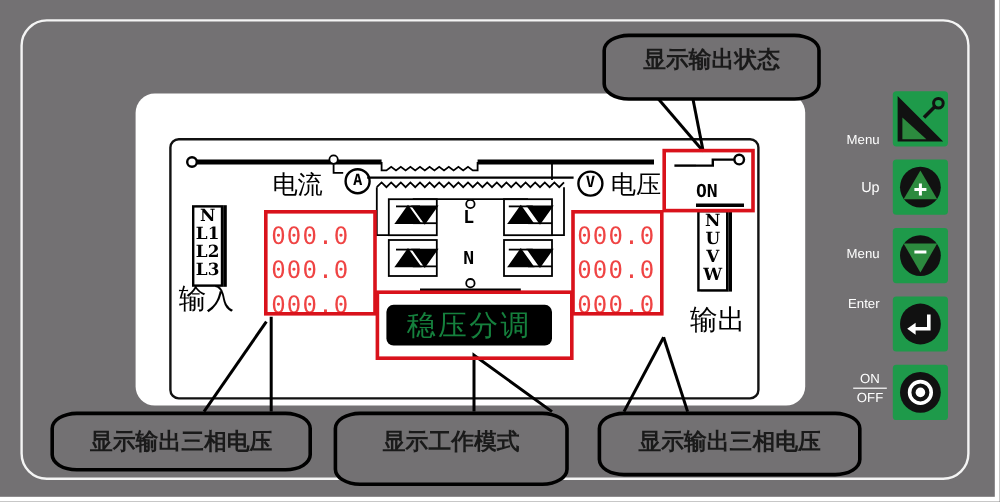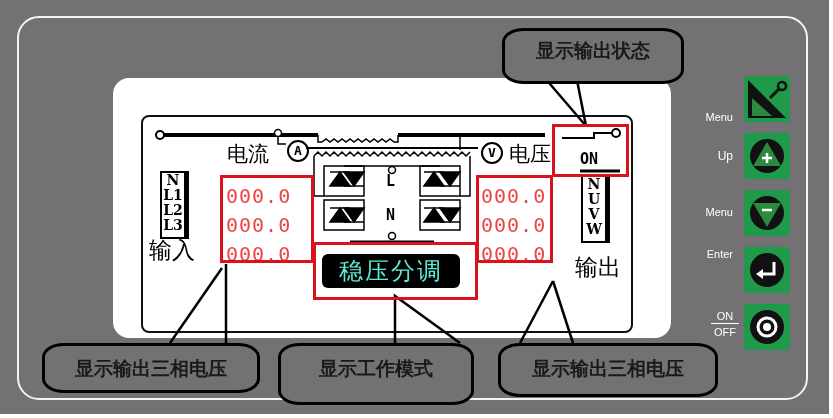--- a/index.html
+++ b/index.html
@@ -8,21 +8,21 @@
   .panel { position:absolute; left:17px; top:16px; width:791px; height:384px; border:2px solid #f4f4f4; border-radius:22px; box-sizing:border-box; }
   .screen { position:absolute; left:113px; top:78px; width:558px; height:260px; background:#fff; border-radius:16px; }
   .lcd { position:absolute; left:141px; top:115px; width:492px; height:218px; border:2px solid #111; border-radius:8px; box-sizing:border-box; background:#fff; }
   .abs { position:absolute; }
   .mono { font-family:"DejaVu Sans Mono", monospace; }
   .redbox { position:absolute; border:3px solid #d9121b; box-sizing:border-box; }
   .num { position:absolute; font-family:"DejaVu Sans Mono", monospace; font-size:20px; line-height:28px; color:#ef4444; letter-spacing:1px; }
   .cn { font-family:"DejaVu Serif", serif; color:#000; }
   .phase { position:absolute; border:2px solid #000; box-shadow:3px 0 0 #000; font-family:"DejaVu Serif", serif; font-weight:bold; font-size:14px; line-height:14px; text-align:center; background:#fff; }
   .phase div { height:15px; }
-  .mode { position:absolute; left:322px; top:254px; width:138px; height:34px; background:#000; color:#5eead4; border-radius:6px; font-family:"DejaVu Sans", sans-serif; font-size:24px; line-height:34px; text-align:center; letter-spacing:2px; }
+  .mode { position:absolute; left:322px; top:254px; width:138px; height:34px; background:#000; color:#15803d; border-radius:6px; font-family:"DejaVu Sans", sans-serif; font-size:24px; line-height:34px; text-align:center; letter-spacing:2px; }
   .callout { position:absolute; background:#737173; border:3px solid #000; border-radius:22px / 14px; box-sizing:border-box; color:#1a1a1a; font-family:"DejaVu Serif", serif; font-weight:bold; font-size:19px; text-align:center; }
   .btn { position:absolute; left:744px; width:46px; height:46px; background:#1e9a4a; border-radius:3px; }
   .btn-label { position:absolute; right:100px; color:#fff; font-family:"Liberation Sans", sans-serif; font-size:11px; text-align:right; }
   svg { overflow:visible; }
 </style>
 </head>
 <body>
 
 <div class="bg"></div>
 <div class="panel"></div>

